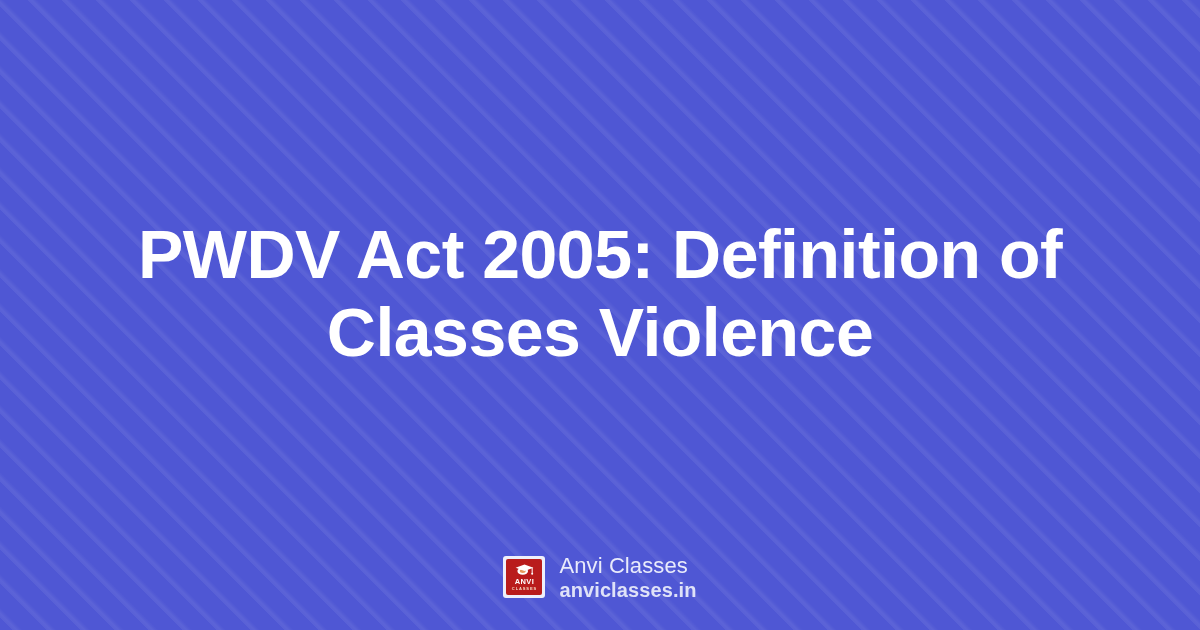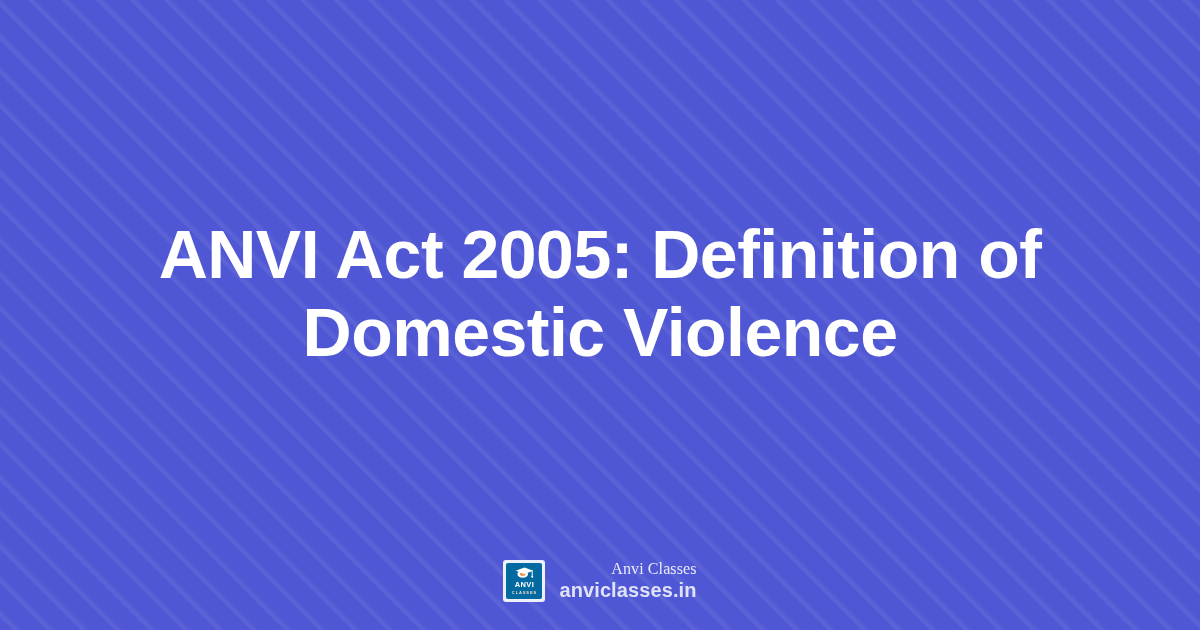--- a/index.html
+++ b/index.html
@@ -87,21 +87,21 @@
     padding:3px;
     flex:0 0 auto;
     display:flex;
     align-items:center;
     justify-content:center;
   }
 
   .brand-logo-inner {
     width:100%;
     height:100%;
-    background:#0369a1;
+    background:#b91c1c;
     border-radius:2px;
     display:flex;
     flex-direction:column;
     align-items:center;
     justify-content:center;
     gap:1px;
     overflow:hidden;
   }
 
   .brand-logo-cap { display:block; width:19px; height:13px; }
@@ -127,45 +127,44 @@
 
   .brand-text {
     display:flex;
     flex-direction:column;
     justify-content:center;
     line-height:1.15;
   }
 
   .brand-name {
     color:#e9ebfb;
-    font-family:Liberation Serif, serif;
-    font-size:16px;
+    font-family:Liberation Sans, sans-serif;
+    font-size:22px;
     font-weight:400;
     letter-spacing:0.1px;
-    text-align:right;
   }
 
   .brand-url {
     color:#dfe2f8;
     font-family:"Liberation Sans", sans-serif;
     font-size:20px;
     font-weight:700;
     letter-spacing:0.1px;
     margin-top:1px;
   }
 </style>
 </head>
 <body>
 
 <div class="og-card">
 
   <div class="stripes"></div>
 
   <div class="headline-wrap">
-    <h1 class="headline">ANVI Act 2005: Definition of Domestic Violence</h1>
+    <h1 class="headline">PWDV Act 2005: Definition of Classes Violence</h1>
   </div>
 
   <div class="brand">
 
     <div class="brand-logo">
       <div class="brand-logo-inner">
         <svg class="brand-logo-cap" viewBox="0 0 32 22" xmlns="http://www.w3.org/2000/svg">
           <ellipse cx="13" cy="12" rx="9" ry="6.2" fill="#ffffff"></ellipse>
           <ellipse cx="13" cy="12" rx="5" ry="3.2" fill="#e79a5c"></ellipse>
           <path d="M1 6.5 L16 1 L31 6.5 L16 12 Z" fill="#ffffff"></path>

